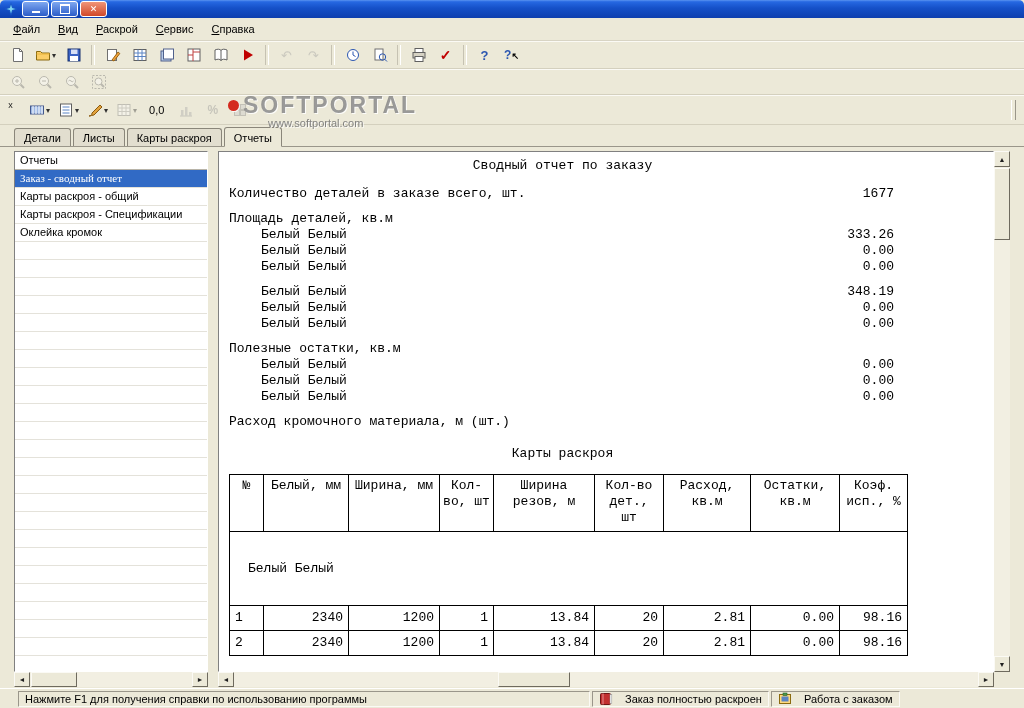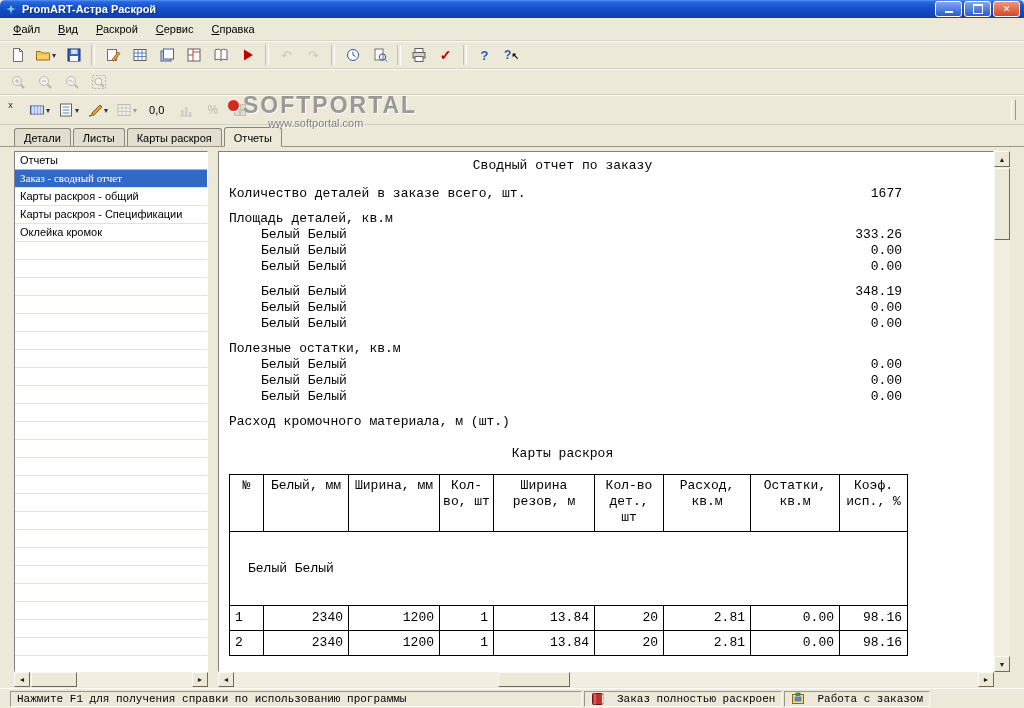--- a/index.html
+++ b/index.html
@@ -83,21 +83,21 @@
   .report-view{border:1px solid;border-color:#808080 #fff #fff #808080;background:#fff;
     overflow:hidden;font-family:"Liberation Mono","DejaVu Sans Mono",monospace;font-size:13px;
     padding-top:6px;}
   .report-title,.report-subtitle{height:16px;line-height:16px;width:687px;text-align:center;
     white-space:pre;}
   .report-title{margin-bottom:12px;}
   .report-subtitle{margin:16px 0 12px;}
   .rline{height:16px;line-height:16px;position:relative;width:687px;padding-left:10px;
     box-sizing:border-box;white-space:pre;}
   .rline.ind{padding-left:42px;}
-  .rval{position:absolute;right:4px;top:0;}
+  .rval{position:absolute;right:12px;top:0;}
   .rgap{height:9px;}
 
   
   table.cut{border-collapse:collapse;margin-left:10px;table-layout:fixed;}
   table.cut th,table.cut td{border:1px solid #000;font-family:"Liberation Mono","DejaVu Sans Mono",monospace;
     font-size:13px;font-weight:normal;}
   table.cut th{vertical-align:top;text-align:center;padding:3px 3px;height:50px;line-height:16px;
     overflow:hidden;}
   table.cut td{padding:3px 5px;text-align:right;height:18px;line-height:16px;}
   table.cut td.cleft{text-align:left;}
@@ -114,42 +114,41 @@
   .hscroll .sb-btn{width:16px;height:15px;top:0;}
   .hscroll .left{left:0;} .hscroll .right{right:0;}
   .thumb{position:absolute;background:#ECE9D8;border:1px solid;
     border-color:#FBFAF5 #6E6A5E #6E6A5E #FBFAF5;box-sizing:border-box;}
   .vscroll .thumb{left:0;width:16px;}
   .hscroll .thumb{top:0;height:15px;}
   .sb-corner{background:#ECE9D8;}
 
   
   .statusbar{flex:0 0 20px;display:flex;align-items:stretch;gap:2px;background:#ECE9D8;
-    border-top:1px solid #fff;padding:2px 10px 1px;box-sizing:border-box;font-family:Liberation Mono, monospace;}
+    border-top:1px solid #fff;padding:2px 18px 1px;box-sizing:border-box;}
   .sb-field{border:1px solid;border-color:#9a968a #FBFAF5 #FBFAF5 #9a968a;display:flex;
     align-items:center;padding:0 6px;white-space:nowrap;overflow:hidden;box-sizing:border-box;}
   .sb-msg{width:572px;}
   .sb-panel{gap:12px;}
   .sb-fill{flex:1;border:none;}
   .sb-ico{width:14px;height:14px;display:inline-flex;}
   .sb-ico svg{width:14px;height:14px;}
 </style>
 </head>
 <body>
 
 <div class="app">
 
   <div class="titlebar">
     <span class="app-icon">
       <svg viewBox="0 0 16 16">
           <polygon points="8,0 10,6 16,8 10,10 8,16 6,10 0,8 6,6" fill="#1B5CC8"></polygon>
           <polygon points="8,3 9.2,6.8 13,8 9.2,9.2 8,13 6.8,9.2 3,8 6.8,6.8" fill="#7FD4F0"></polygon>
         </svg>
     </span>
-    <span class="title-text">PromART-Астра Раскрой</span>
     <span class="win-buttons">
       <span class="wbtn">
           <span class="minbar"></span>
         </span>
       <span class="wbtn">
           <span class="maxbox"></span>
         </span>
       <span class="wbtn close">✕</span>
     </span>
   </div>

